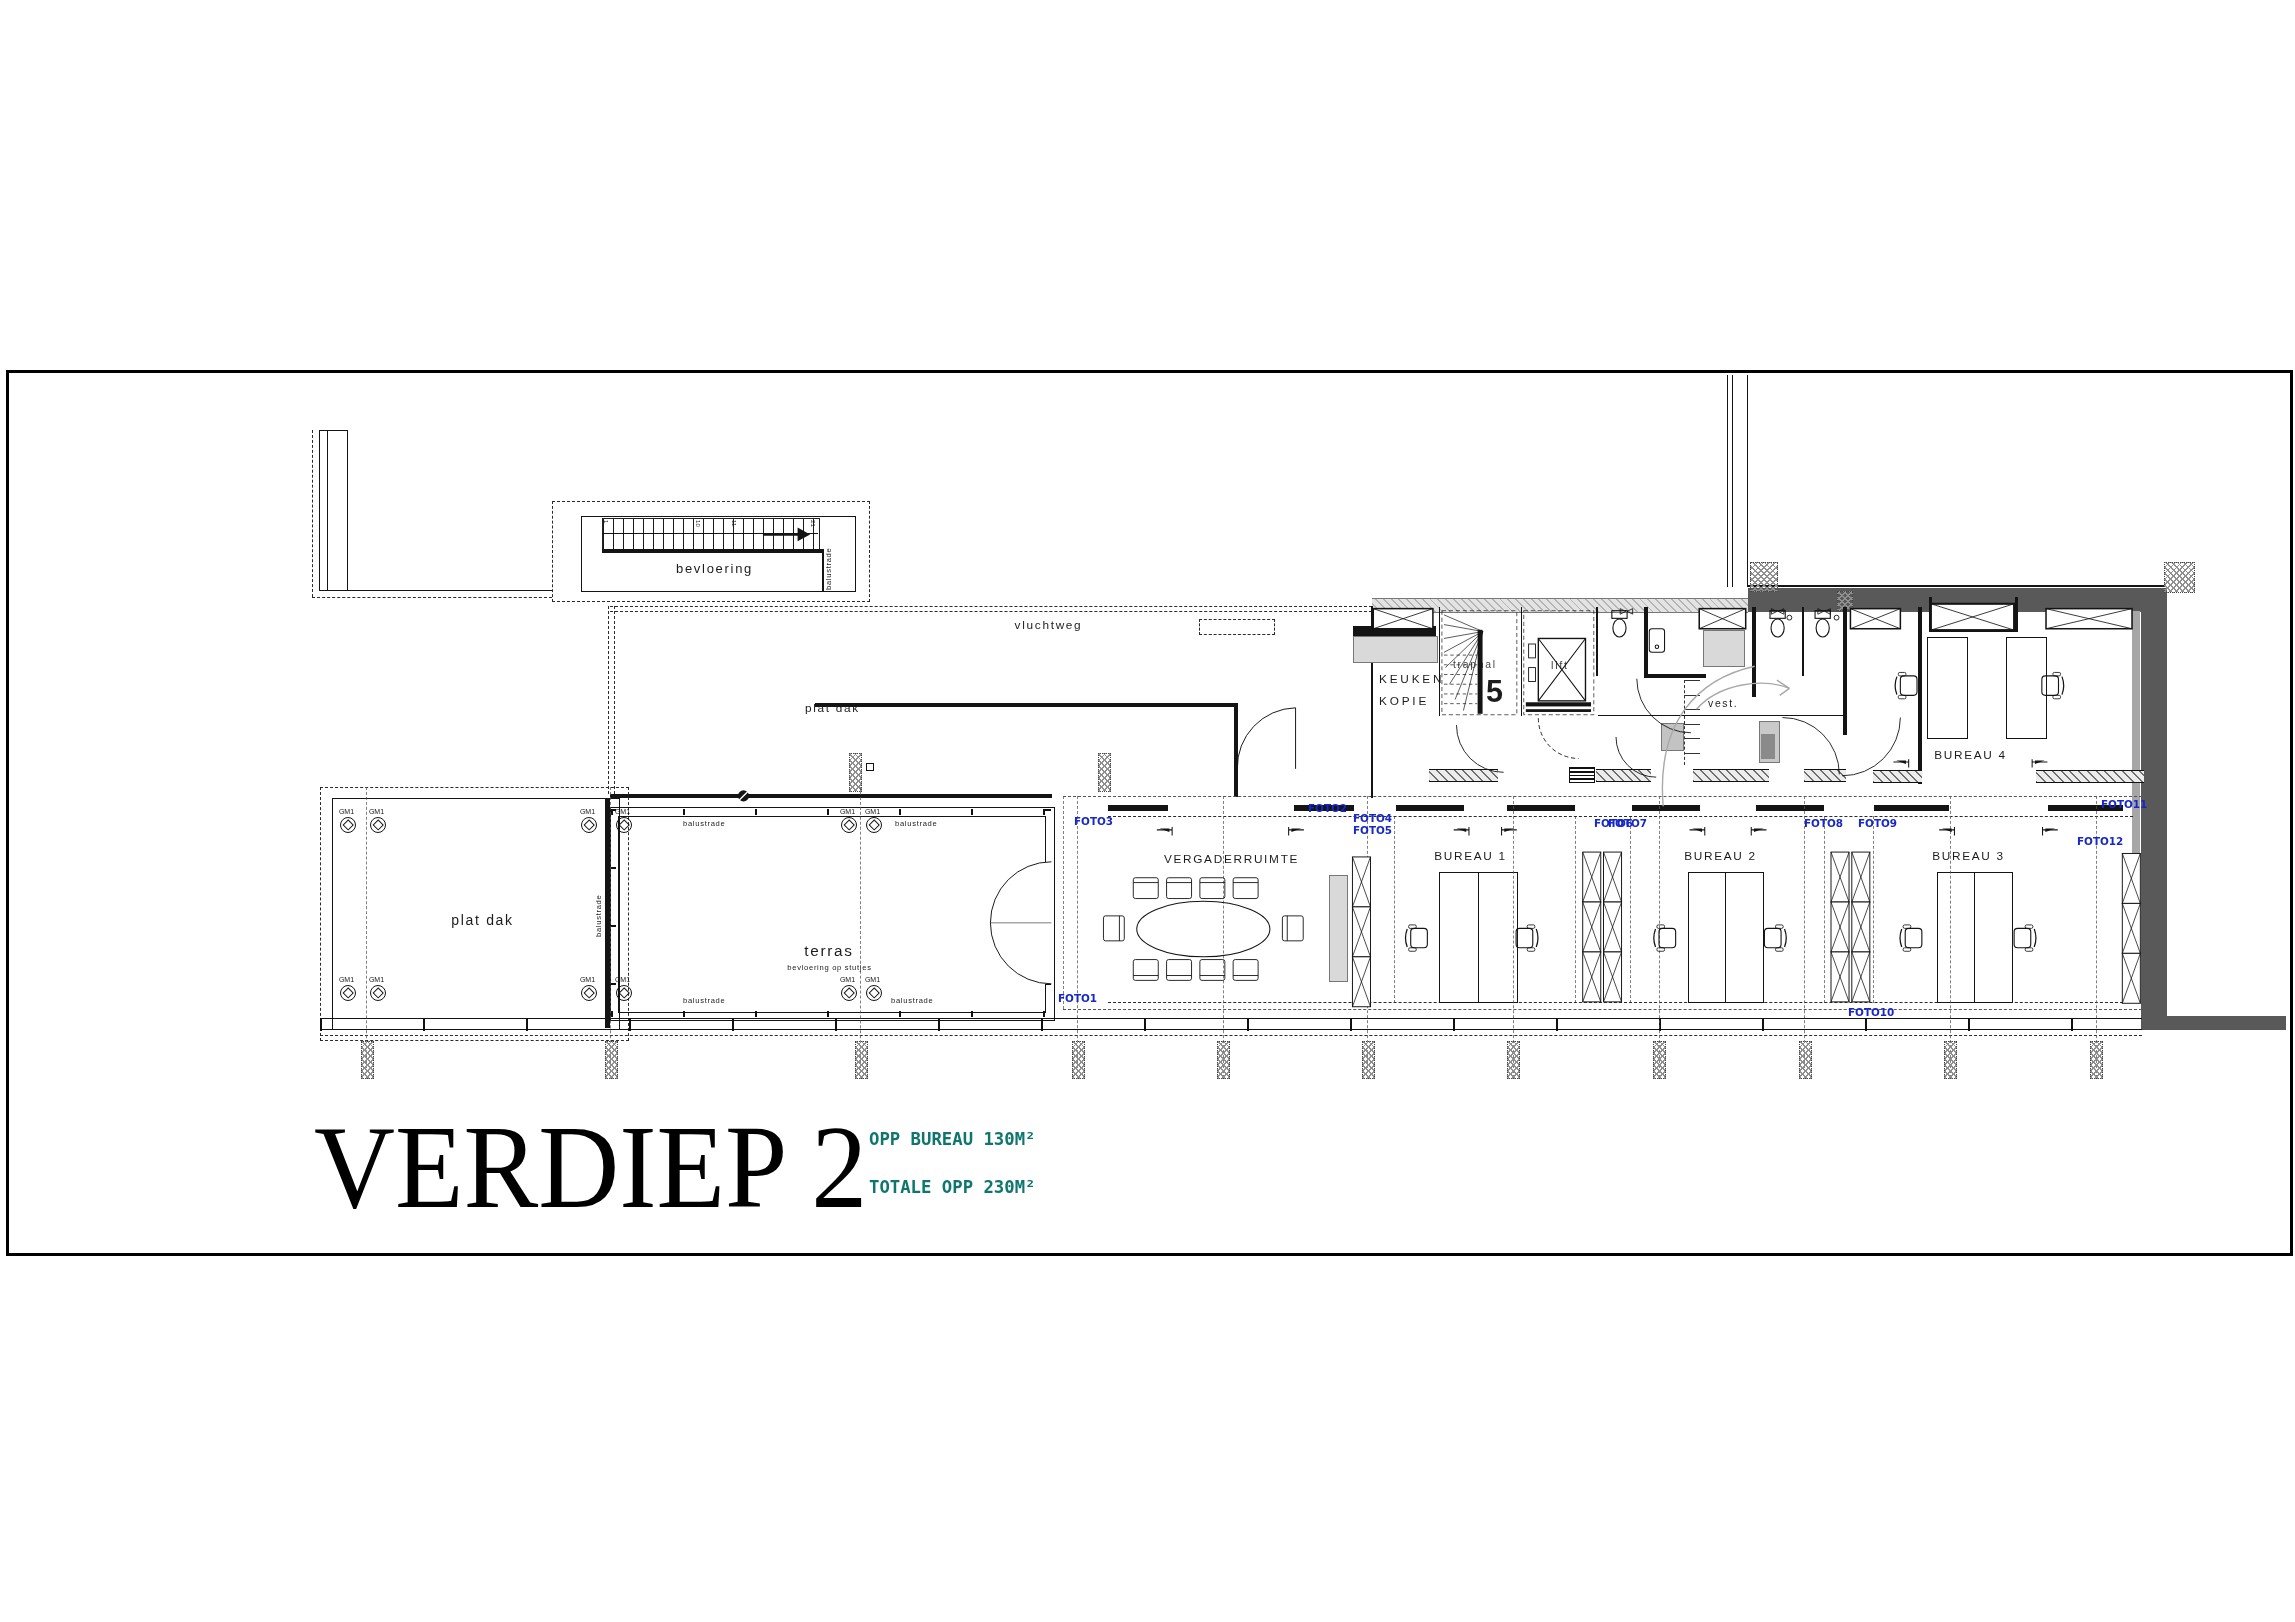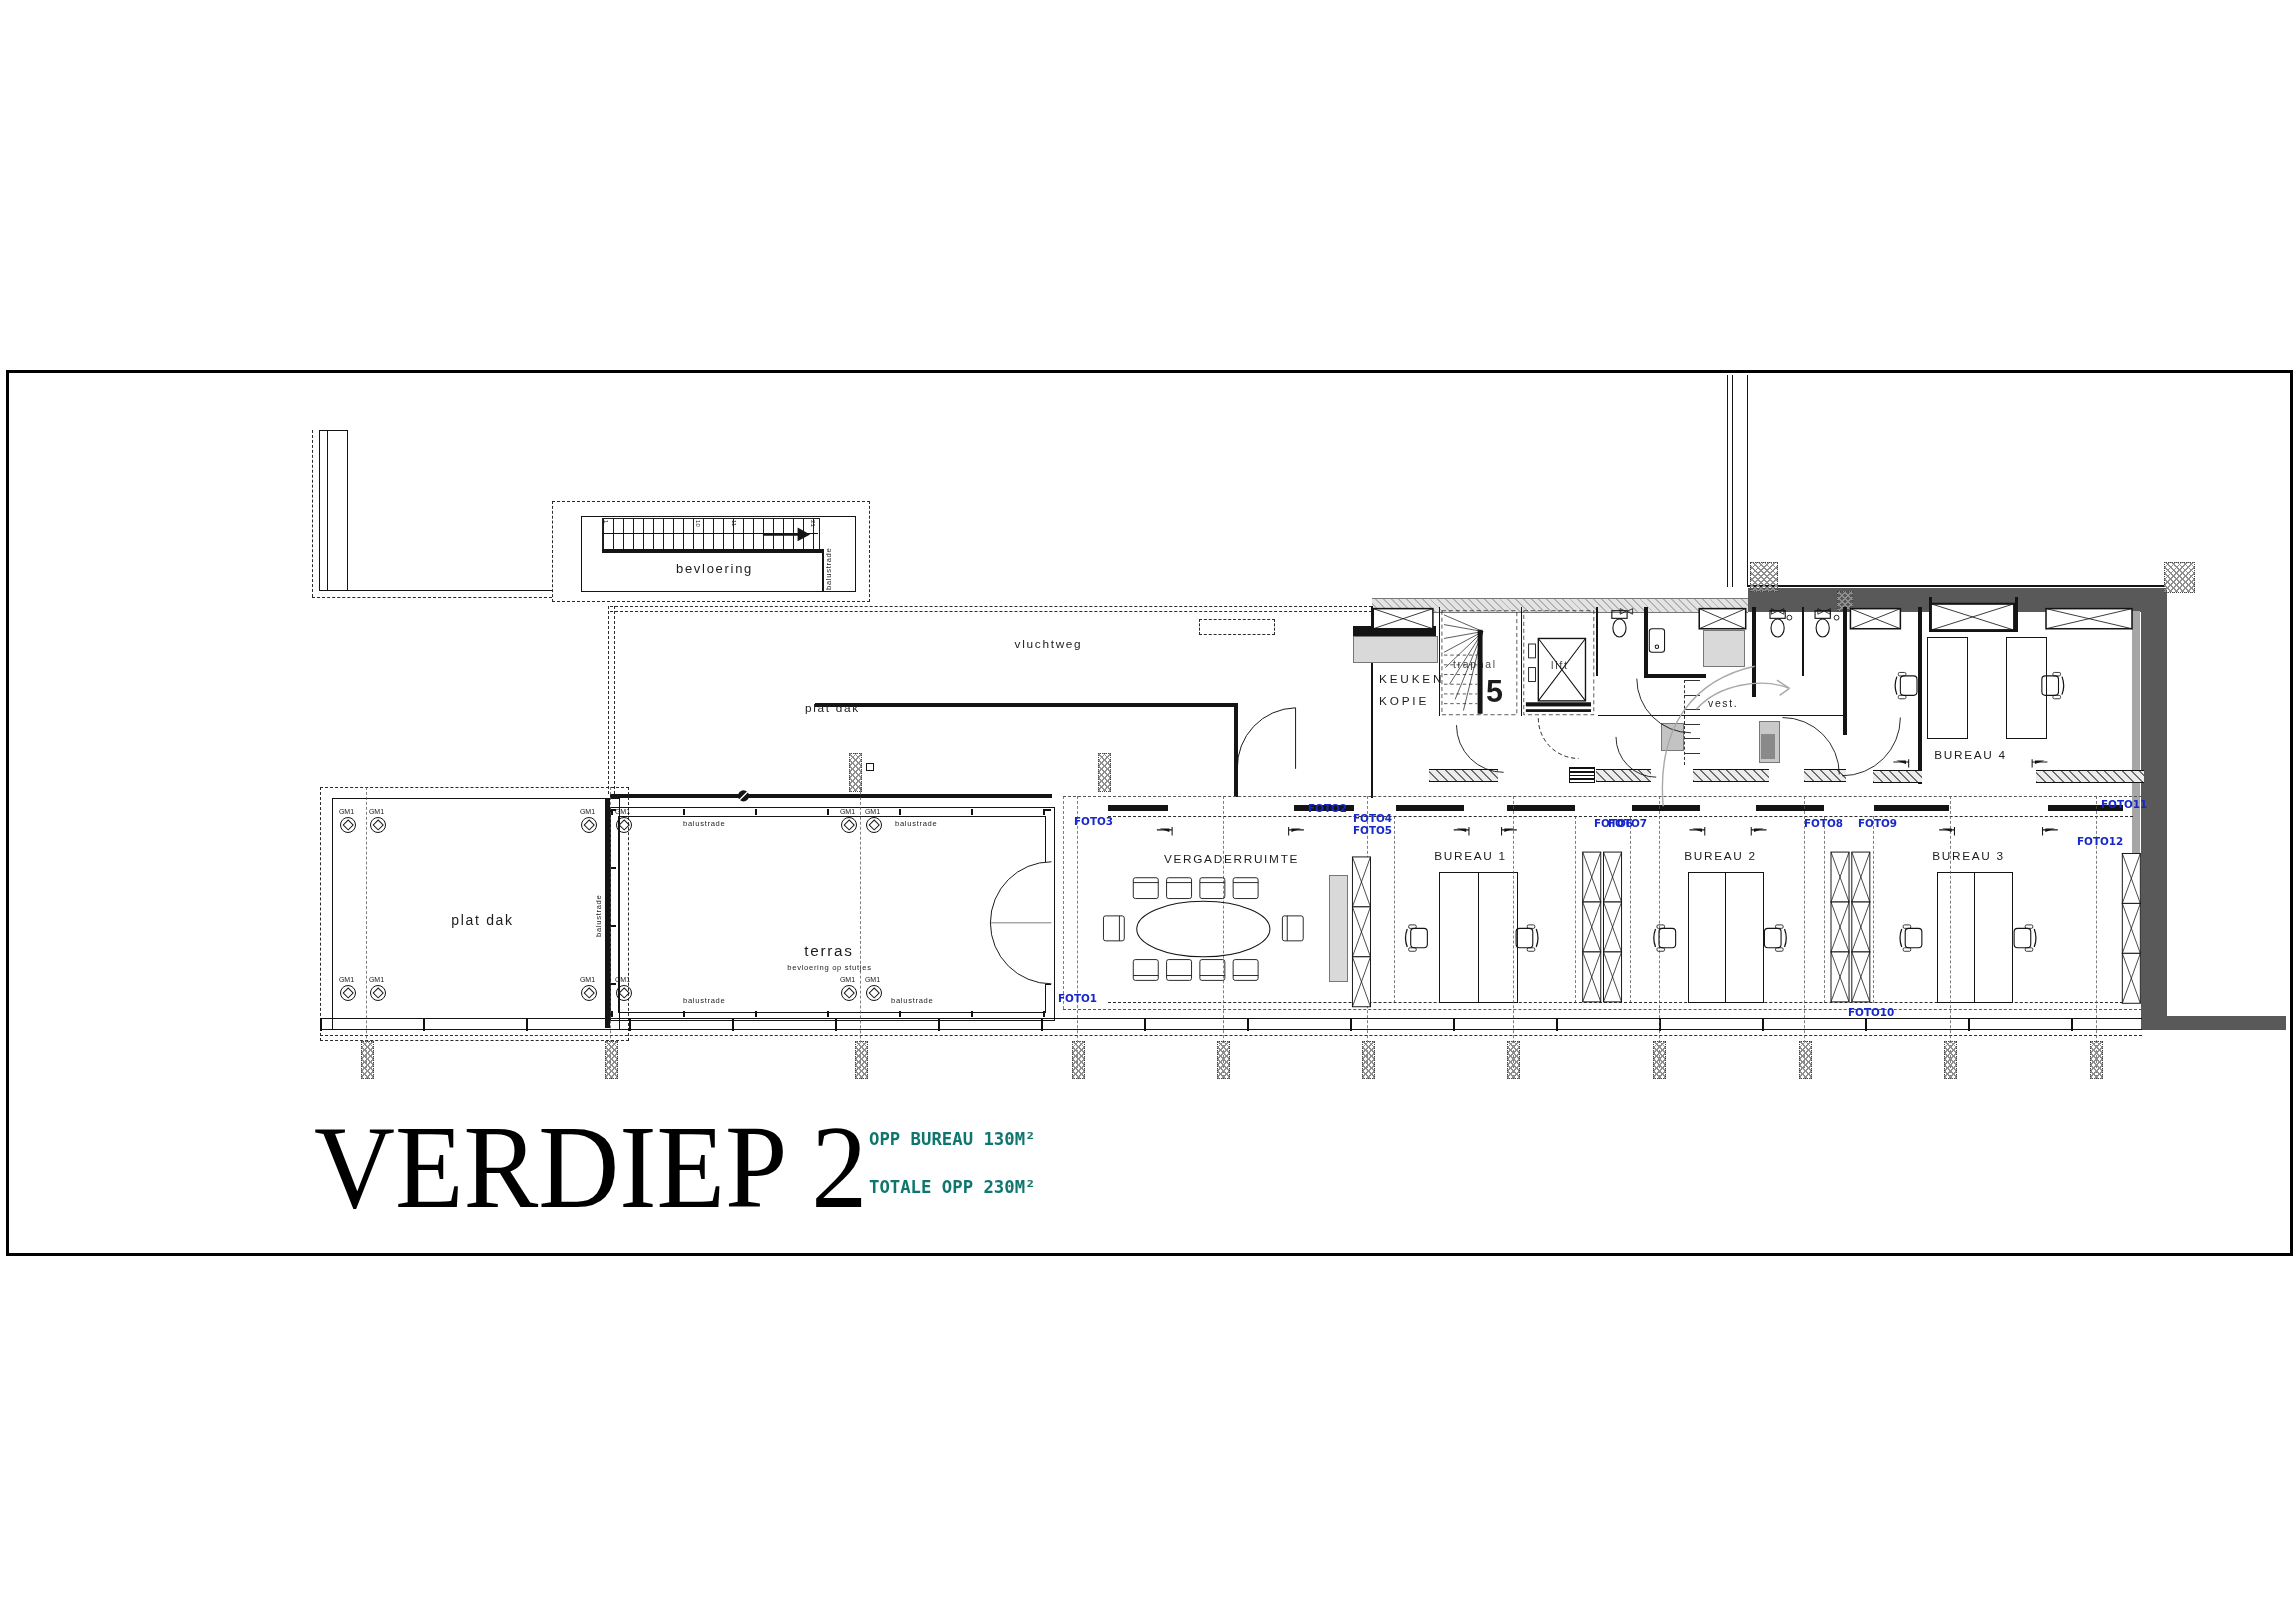--- a/index.html
+++ b/index.html
@@ -64,21 +64,21 @@
 <div class="lbl small vtext" style="left:824px;top:536px;height:54px;">balustrade</div>
 
 <div class="dashl" style="left:610px;top:606px;width:762px;"></div>
 <div class="dashl" style="left:610px;top:611px;width:762px;"></div>
 <div class="dashv" style="left:608px;top:606px;height:188px;"></div>
 <div class="dashv" style="left:614px;top:606px;height:188px;"></div>
 <div class="w" style="left:815px;top:703px;width:421px;height:3.5px;"></div>
 <div class="w" style="left:1234px;top:703px;width:3.5px;height:94px;"></div>
 <div class="w" style="left:610px;top:794px;width:442px;height:4.2px;"></div>
 <div class="boxd thin" style="left:1199px;top:619px;width:74px;height:14px;"></div>
-<div class="lbl c" style="left:993px;top:637px;width:111px;text-align:center;">vluchtweg</div>
+<div class="lbl c" style="left:993px;top:618px;width:111px;text-align:center;">vluchtweg</div>
 <div class="lbl c" style="left:777px;top:701px;width:111px;">plat dak</div>
 <div class="hatch" style="left:849px;top:753px;width:11px;height:37px;"></div>
 <div class="hatch" style="left:1098px;top:753px;width:11px;height:37px;"></div>
 <div class="boxs thin" style="left:866px;top:763px;width:5.5px;height:5.5px;"></div>
 
 <div class="ltband" style="left:1372px;top:598px;width:376px;height:12.5px;"></div>
 <div class="w" style="left:1748px;top:585px;width:418px;height:2.1px;"></div>
 <div class="grayfill" style="left:1748px;top:588px;width:418px;height:23.6px;"></div>
 <div class="grayfill" style="left:2141px;top:588px;width:26px;height:442px;"></div>
 <div class="midfill" style="left:2132px;top:611px;width:8.3px;height:383px;"></div>

